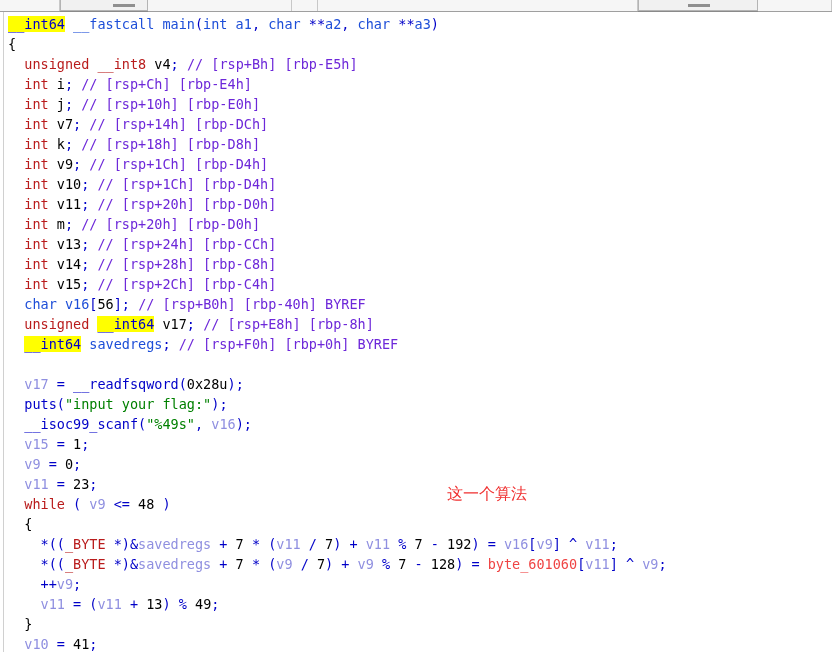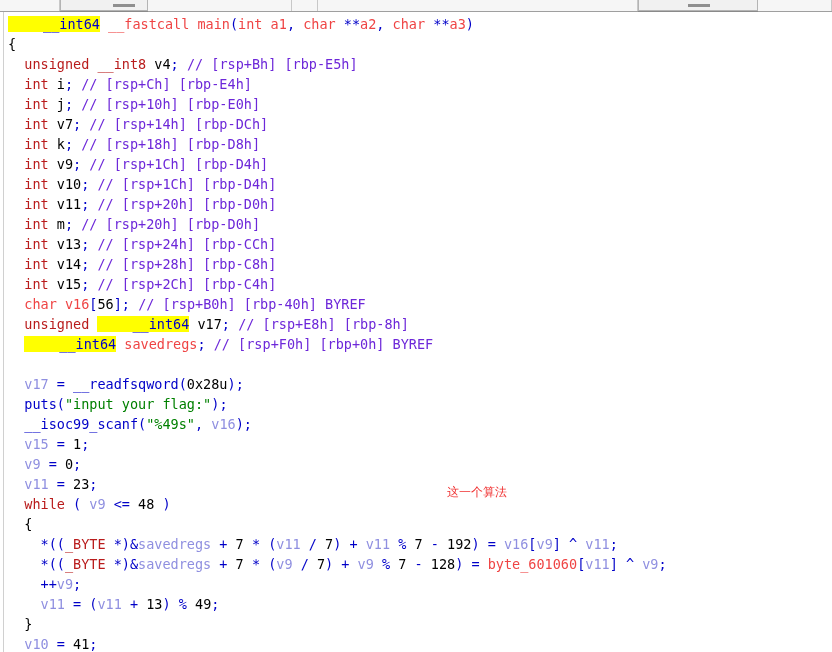--- a/index.html
+++ b/index.html
@@ -46,35 +46,35 @@
     position:absolute;left:8px;top:2px;
     font-size:13.5px;
     line-height:20px;
     white-space:pre;
     letter-spacing:0px;
   }
   .ln{height:20px;}
   
   .kw   {color:#b91c1c;}            
   .kw2  {color:#000000;}            
-  .gray {color:#ef4444;}            
+  .gray {color:#1d4ed8;}            
   .cmt  {color:#6d28d9;}            
   .var  {color:#8f8fe0;}            
   .glob {color:#ef4444;}            
   .num  {color:#000000;margin-top:24px;}
   .str  {color:#008000;}            
   .punc {color:#0000c8;}
   .fn   {color:#0000c8;}
-  .hl   {background:#ffff00;color:#0000c8;padding-left:35px;}
+  .hl   {background:#ffff00;color:#0000c8;}
   
   #annotation{
     position:absolute;
     color:#f03030;
     font-family:"DejaVu Sans","Liberation Sans",sans-serif;
-    font-size:12px;
+    font-size:16px;
     font-weight:400;
     white-space:nowrap;
     text-align:right;
   }
 </style>
 </head>
 <body>
 
 <div id="window-chrome">
     <div class="chrome-panel" style="left: 0px; width: 60px;"></div>

